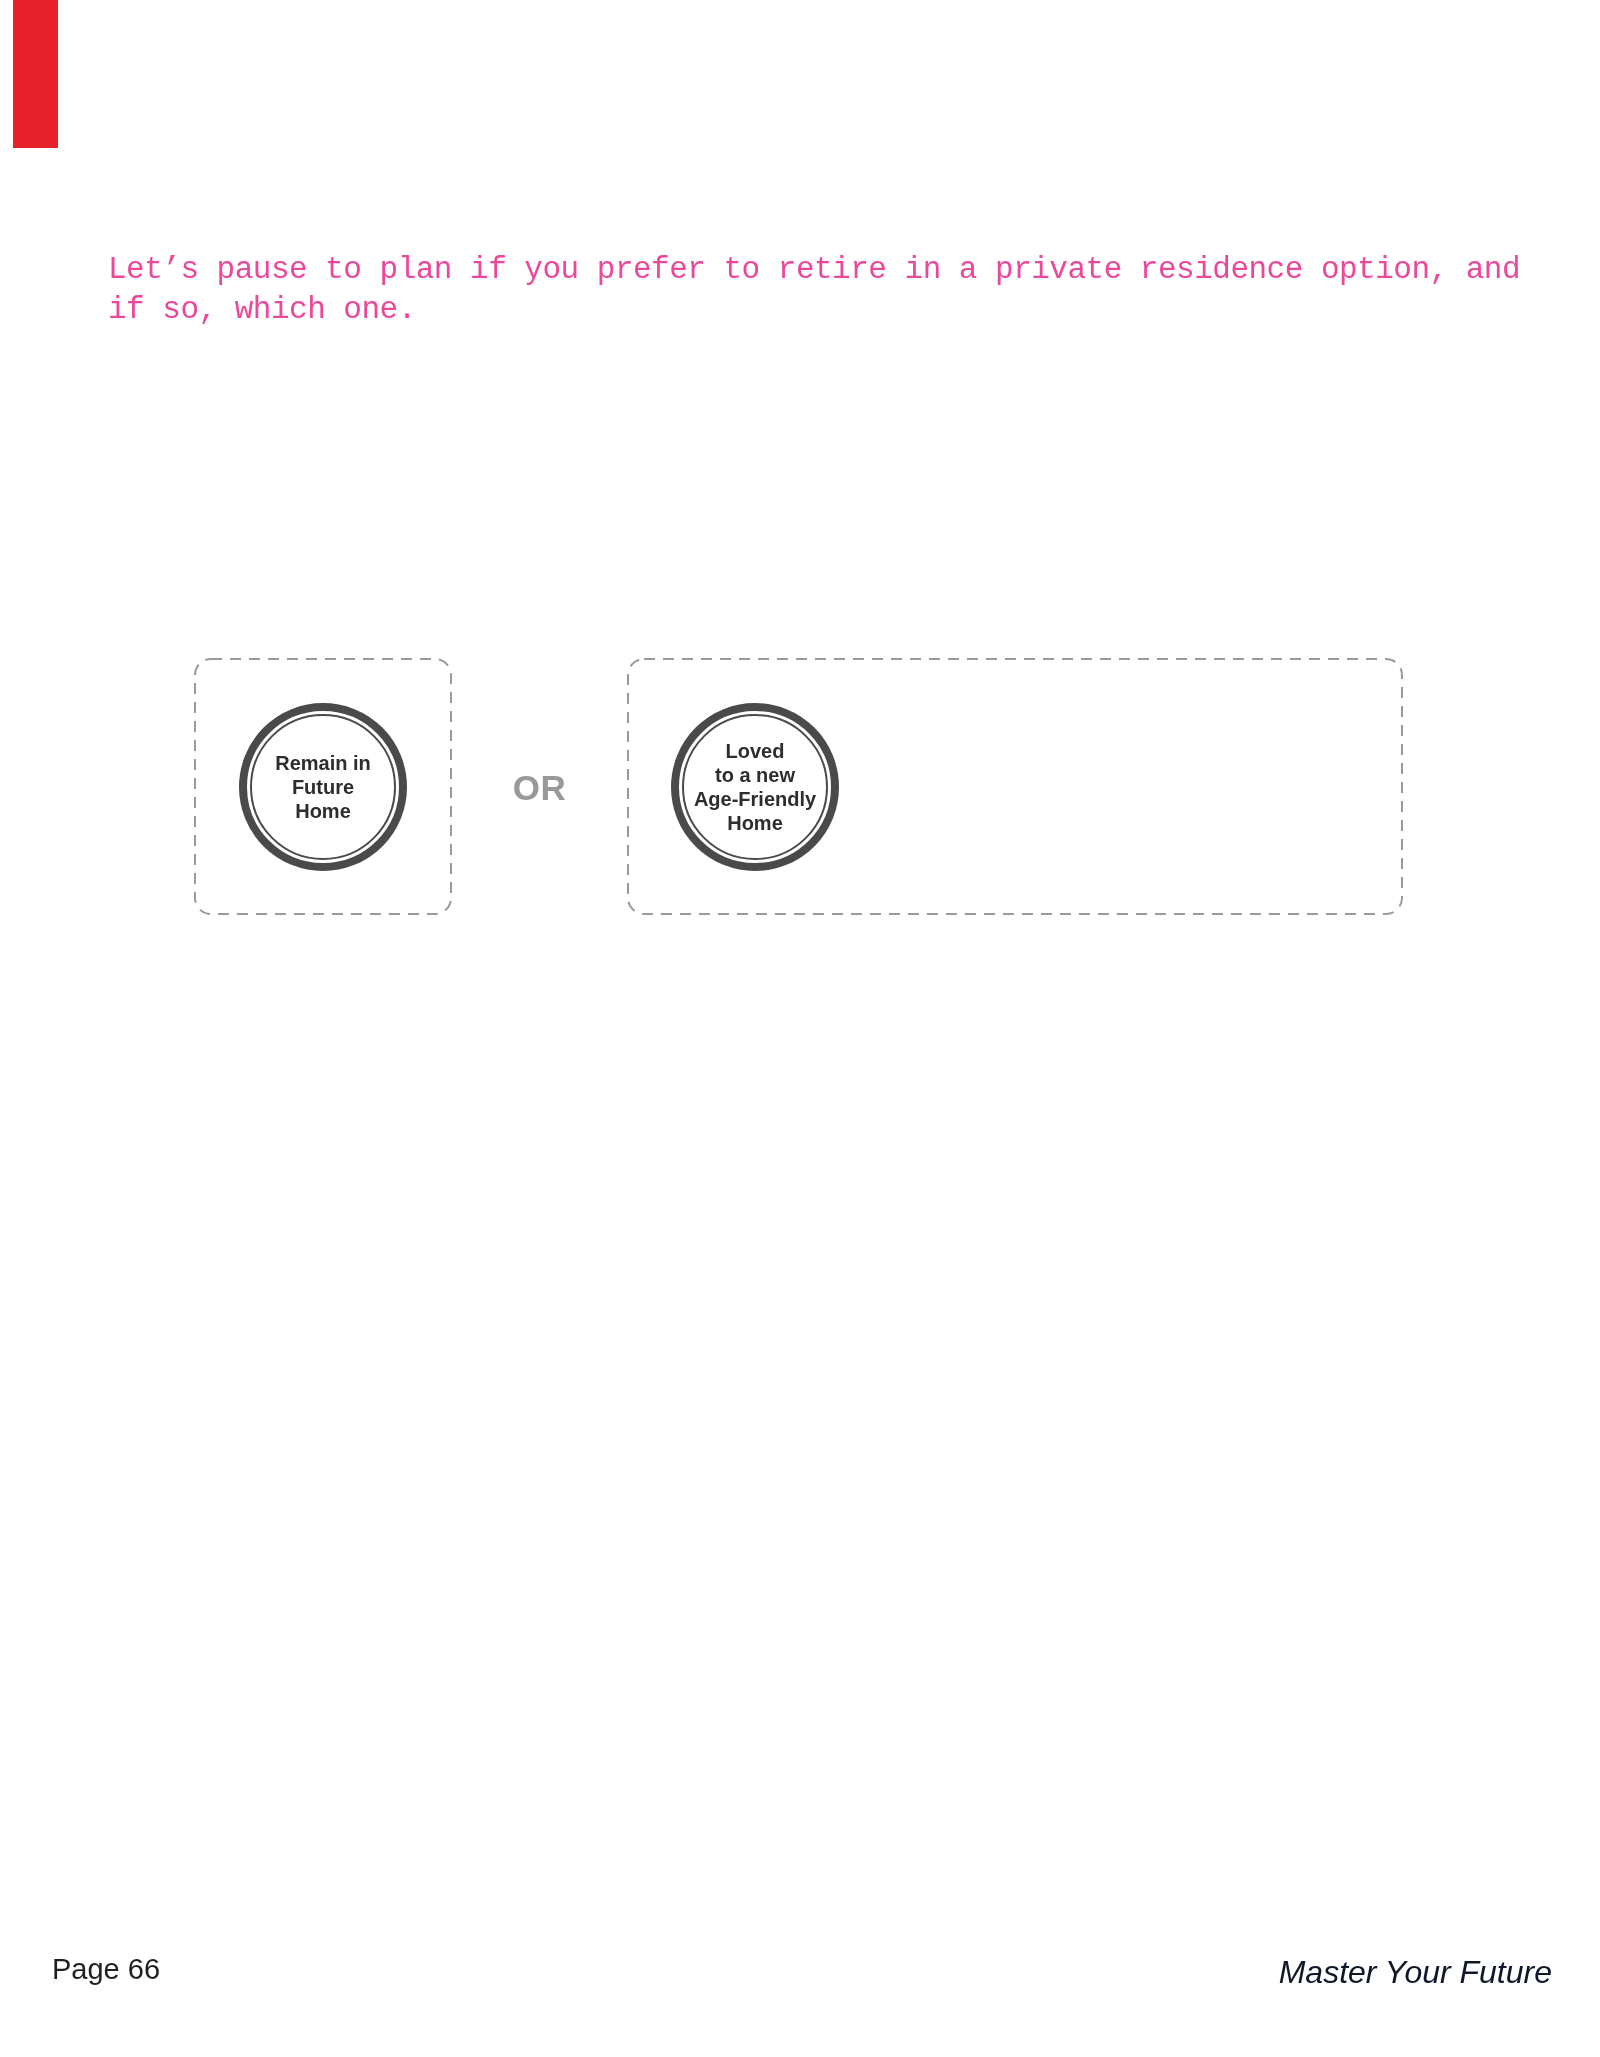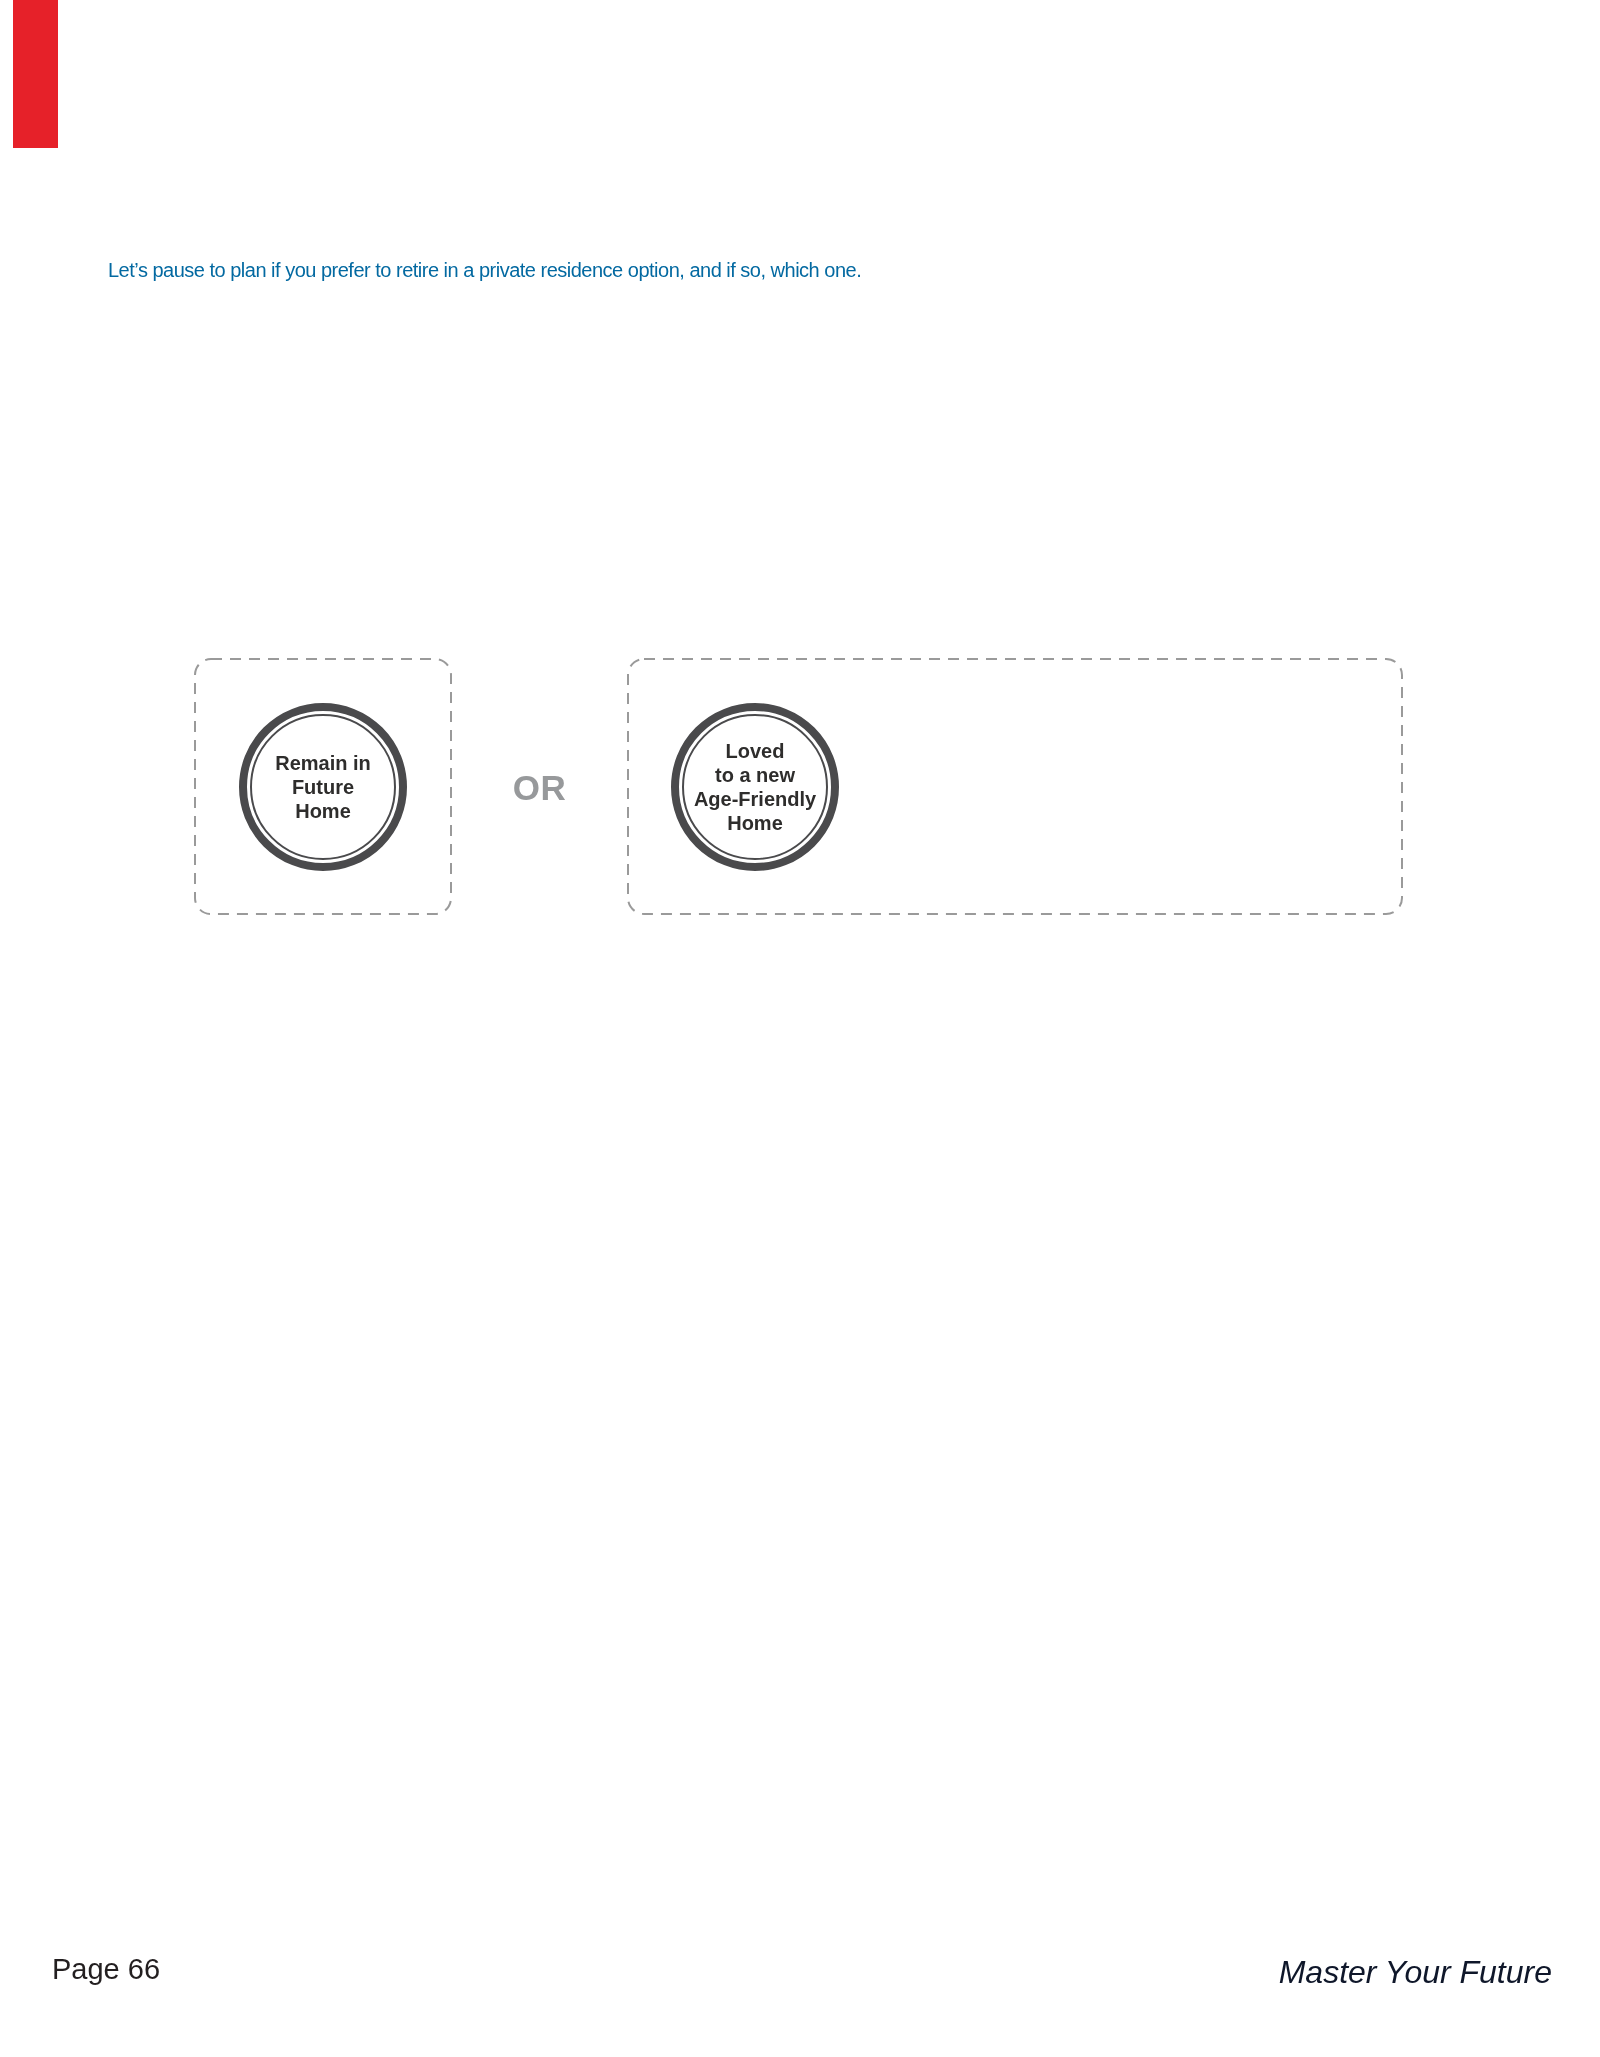--- a/index.html
+++ b/index.html
@@ -17,25 +17,25 @@
     top: 0;
     width: 45px;
     height: 148px;
     background: #e62129;
   }
   .intro {
     position: absolute;
     left: 108px;
     top: 250px;
     width: 1440px;
-    font-family: Liberation Sans, sans-serif;
-    font-size: 20px;
+    font-family: Liberation Mono, monospace;
+    font-size: 31px;
     line-height: 40px;
     letter-spacing: -0.5px;
-    color: #0369a1;
+    color: #ec4899;
   }
   .option-box {
     position: absolute;
   }
   .option-box svg.box-outline {
     position: absolute;
     left: 0;
     top: 0;
   }
   .box-stay  { left: 194px; top: 658px; width: 258px; height: 257px; text-decoration: underline; }

